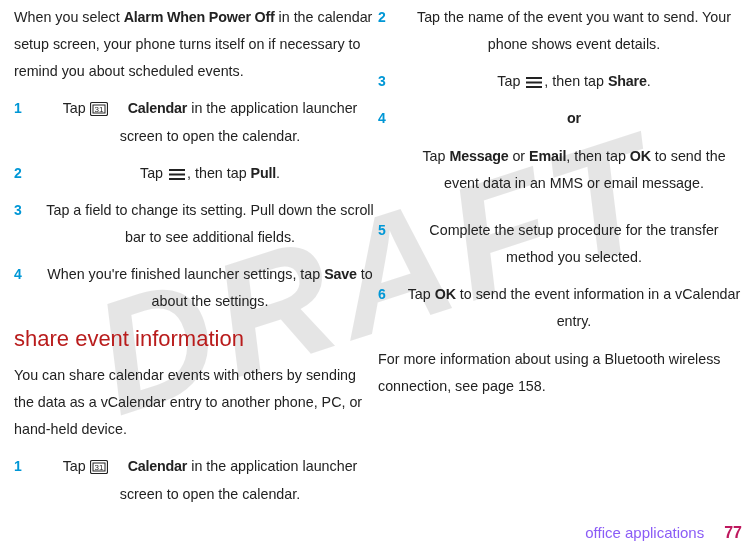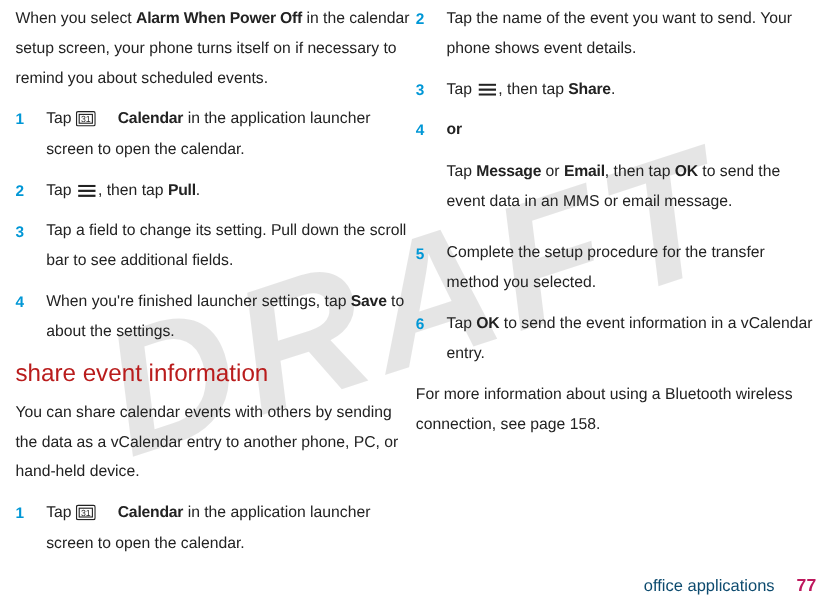--- a/index.html
+++ b/index.html
@@ -43,21 +43,21 @@
     display: flex;
     margin-bottom: 10px;
   }
   .step-num {
     width: 28px;
     flex-shrink: 0;
     color: #0097d6;
     font-weight: bold;
     font-size: 14px;
   }
-  .step-body { flex: 1; }
+  .step-body { flex: 1; text-align: center; }
   .bold-cond {
     font-family: "Arial Narrow", Arial, sans-serif;
     font-weight: bold;
     letter-spacing: -0.2px;
   }
   .heading {
     color: #b91c1c;
     font-size: 22px;
     font-weight: 400;
     margin: 6px 0 10px 0;
@@ -77,21 +77,21 @@
   .icon-menu svg { display: block; }
   .footer {
     position: absolute;
     bottom: 6px;
     right: 14px;
     display: flex;
     align-items: baseline;
     gap: 20px;
     z-index: 1;
   }
-  .footer-label { color: #0c4a6e; font-size: 15px; }
+  .footer-label { color: #8b5cf6; font-size: 15px; }
   .footer-page { color: #be185d; font-size: 16px; font-weight: bold; }
 </style>
 </head>
 <body>
 
 <div class="watermark">DRAFT</div>
 
 <div class="page">
   <div class="col">
 

